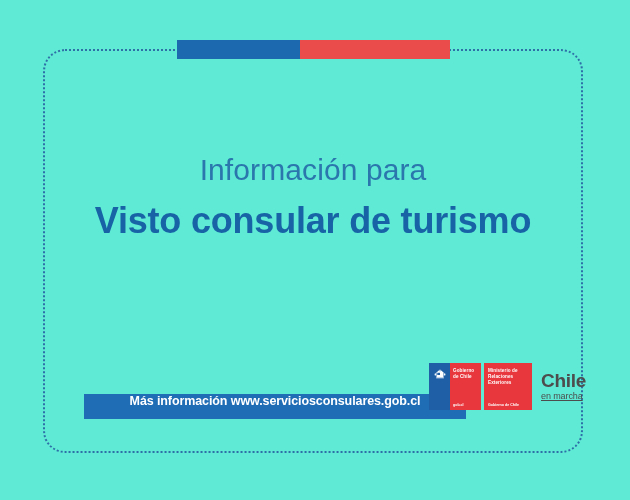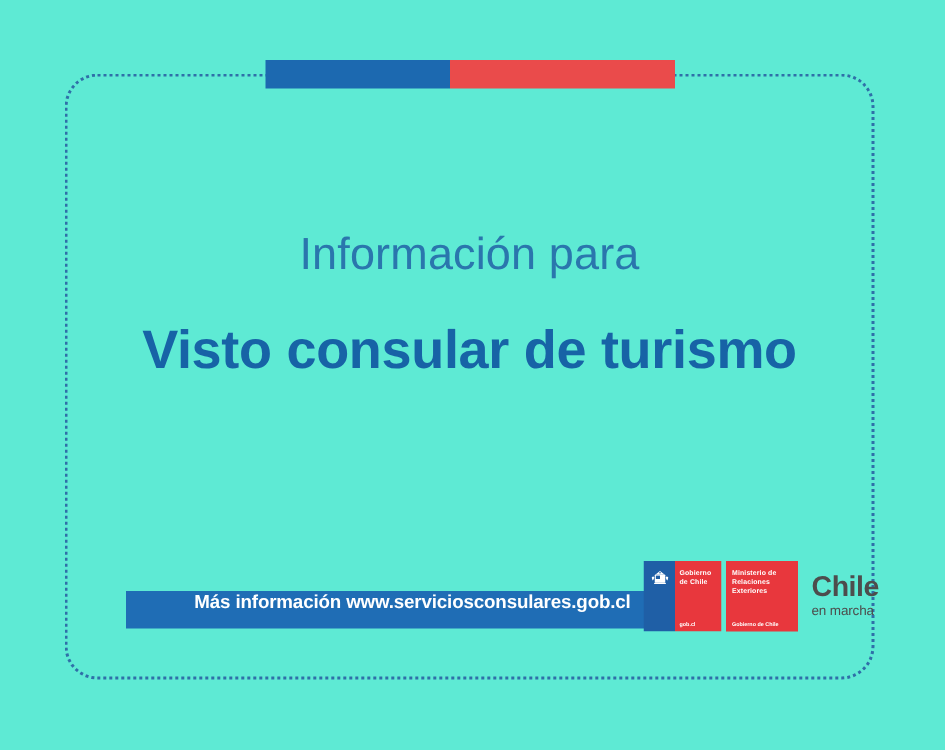--- a/index.html
+++ b/index.html
@@ -71,21 +71,21 @@
     line-height: 1.33;
     letter-spacing: 0.1px;
     color: #2a76ad;
   }
   .headline .line3 {
     font-size: 36px;
     font-weight: 700;
     line-height: 1.3;
     letter-spacing: -0.2px;
     color: #1763a6;
-    margin-top: 20px;
+    margin-top: 8px;
   }
 
   
   .info-banner {
     position: absolute;
     left: 84px;
     top: 394px;
     width: 382px;
     height: 25px;
     background: #1f6db5;
@@ -98,21 +98,21 @@
     font-size: 12.5px;
     font-weight: 700;
     letter-spacing: -0.1px;
     white-space: nowrap;
   }
 
   
   .logo-lockup {
     position: absolute;
     left: 429px;
-    top: 374px;
+    top: 363px;
     height: 47px;
     display: flex;
     align-items: stretch;
   }
 
   .logo-block {
     position: relative;
     height: 47px;
     display: flex;
     overflow: hidden;
@@ -199,20 +199,21 @@
     line-height: 1;
     letter-spacing: -0.3px;
   }
   .chile-sub {
     font-size: 9px;
     font-weight: 400;
     color: #4d4d4d;
     line-height: 1.2;
     margin-top: 1px;
     letter-spacing: -0.1px;
+    text-decoration: underline;
   }
 </style>
 </head>
 <body>
 
 <div class="poster">
 
   <div class="dashed-frame"></div>
 
   <div class="flag-bar">

